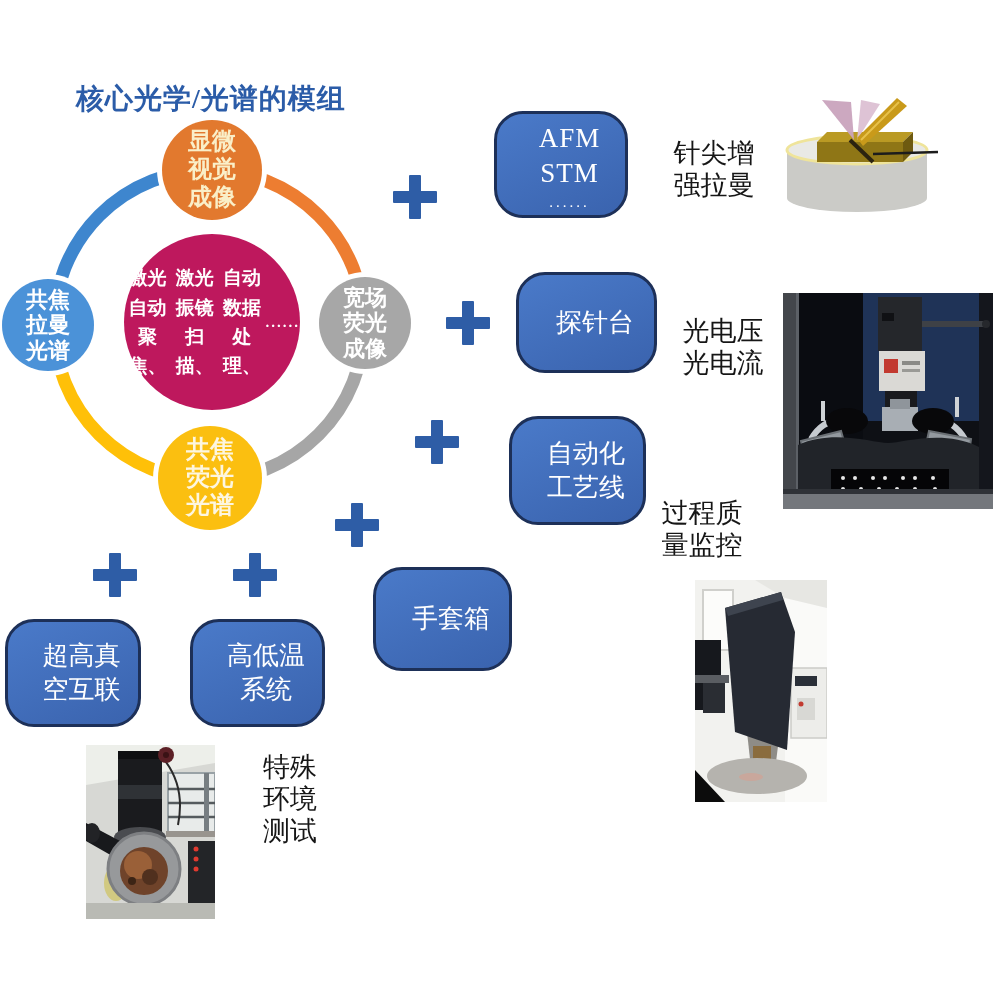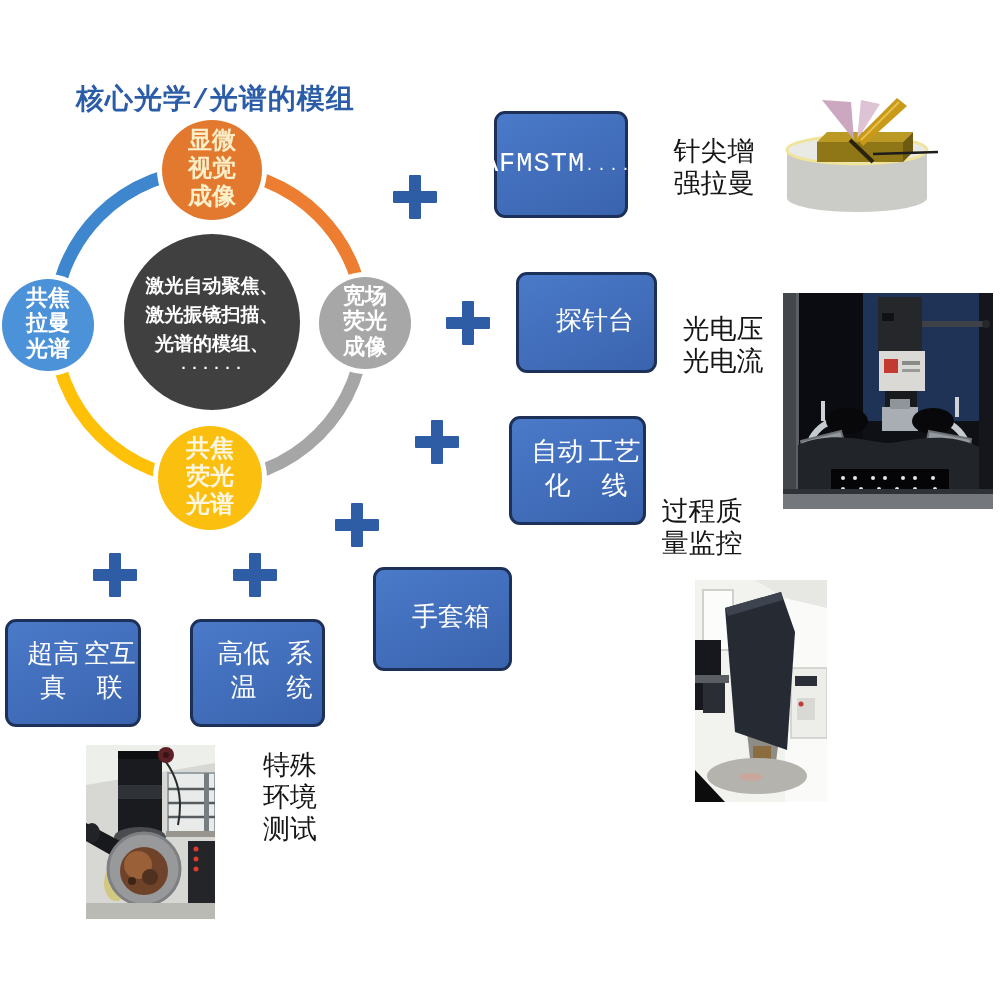--- a/index.html
+++ b/index.html
@@ -1,48 +1,48 @@
 <!DOCTYPE html>
 <html><head>
 <meta charset="utf-8">
 <style>
   html,body{margin:0;padding:0;background:#ffffff;}
   .page{
     position:relative;width:1000px;height:971px;background:#ffffff;overflow:hidden;
-    font-family:Liberation Mono, monospace;
+    font-family:Liberation Serif, serif;
   }
   .abs{position:absolute;}
   
   .title{
     left:76px;top:80px;font-size:28px;font-weight:700;color:#2B5CA8;letter-spacing:1px;
   }
   
   .ringsvg{left:0;top:80px;}
   
   .node{
     border-radius:50%;display:flex;flex-direction:column;align-items:center;justify-content:center;
     text-align:center;color:#ffffff;font-weight:700;box-shadow:0 0 0 5px #ffffff;
   }
   .node .nl{line-height:1.16;}
   .node-top{left:162px;top:120px;width:100px;height:100px;background:#E2792E;color:#FAEFC8;font-size:24px;text-align:right;}
   .node-left{left:2px;top:279px;width:92px;height:92px;background:#4B92D8;font-size:22px;}
   .node-right{left:319px;top:277px;width:92px;height:92px;background:#A7A7A7;font-size:22px;}
   .node-bottom{left:158px;top:426px;width:104px;height:104px;background:#FBBF10;color:#FDF6E0;font-size:24px;}
   .hub-center{
-    left:124px;top:234px;width:176px;height:176px;border-radius:50%;background:#404040;
-    display:flex;flex-direction:column;align-items:center;justify-content:center;text-align:center;
+    left:124px;top:234px;width:176px;height:176px;border-radius:50%;background:#be185d;
+    display:flex;align-items:center;justify-content:center;text-align:center;
     color:#ffffff;font-weight:700;font-size:19px;
   }
   .hub-center .hl{line-height:1.55;}
   .hub-center .dots{line-height:.7;font-size:15px;letter-spacing:2px;}
   
   .module{
     background:linear-gradient(155deg,#4A7AC9 0%,#3A63AE 100%);
-    border:3px solid #1D3058;border-radius:11px;color:#ffffff;
-    display:flex;align-items:center;justify-content:center;
+    border:3px solid #1D3058;border-radius:29px;color:#ffffff;
+    display:flex;flex-direction:column;align-items:center;justify-content:center;
     text-align:center;font-size:26px;box-sizing:border-box;padding-left:17px;
   }
   .module .ml{line-height:1.3;}
   .box-afm{left:494px;top:111px;width:134px;height:107px;font-size:27px;letter-spacing:1px;}
   .box-afm .dots{font-size:15px;letter-spacing:3px;line-height:.8;margin-top:5px;}
   .box-probe{left:516px;top:272px;width:141px;height:101px;}
   .box-auto{left:495px;top:416px;width:137px;height:109px;margin-left:14px;}
   .box-glove{left:373px;top:567px;width:139px;height:104px;}
   .box-uhv{left:5px;top:619px;width:136px;height:108px;}
   .box-cryo{left:190px;top:619px;width:135px;height:108px;}
@@ -102,21 +102,21 @@
   </div>
   <div class="abs node node-bottom">
     <div class="nl">共焦</div>
     <div class="nl">荧光</div>
     <div class="nl">光谱</div>
   </div>
 
   <div class="abs hub-center">
     <div class="hl">激光自动聚焦、</div>
     <div class="hl">激光振镜扫描、</div>
-    <div class="hl">光谱的模组、</div>
+    <div class="hl">自动数据处理、</div>
     <div class="hl dots">......</div>
   </div>
 
   <div class="abs plus plus-1"></div>
   <div class="abs plus plus-2"></div>
   <div class="abs plus plus-3"></div>
   <div class="abs plus plus-4"></div>
   <div class="abs plus plus-5"></div>
   <div class="abs plus plus-6"></div>
 

